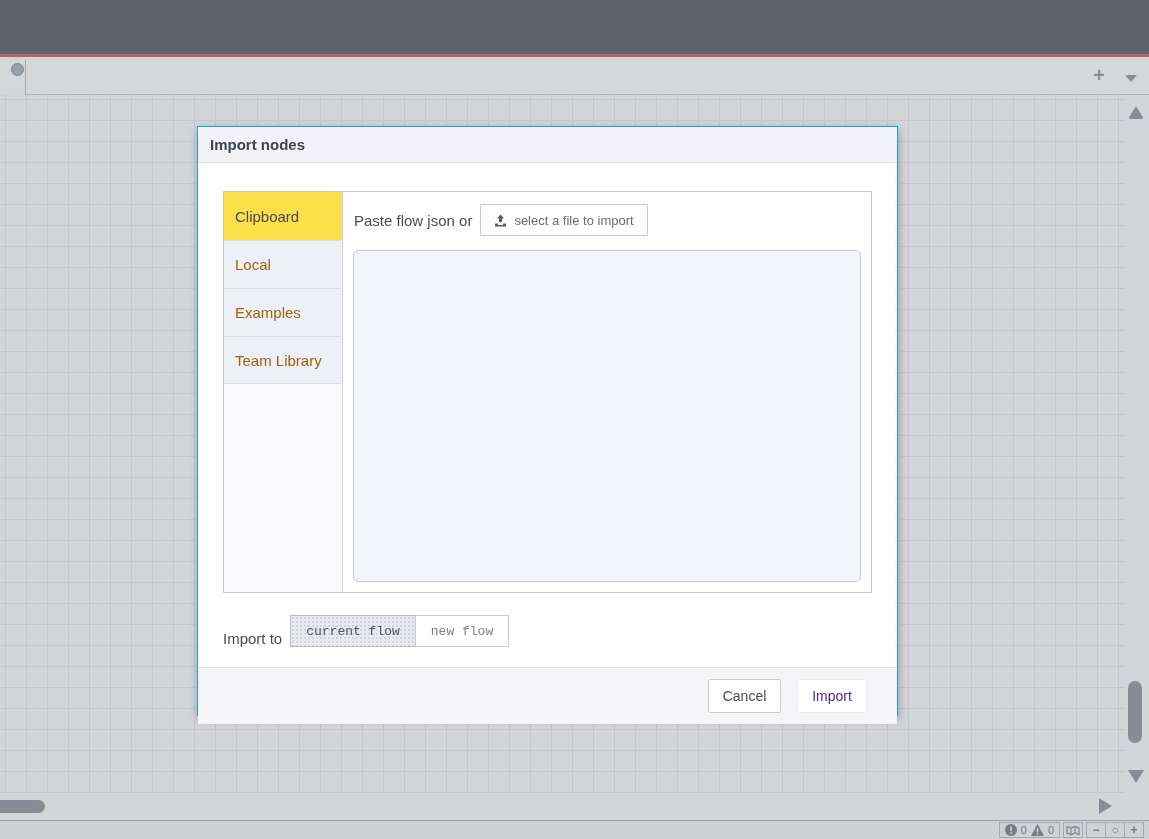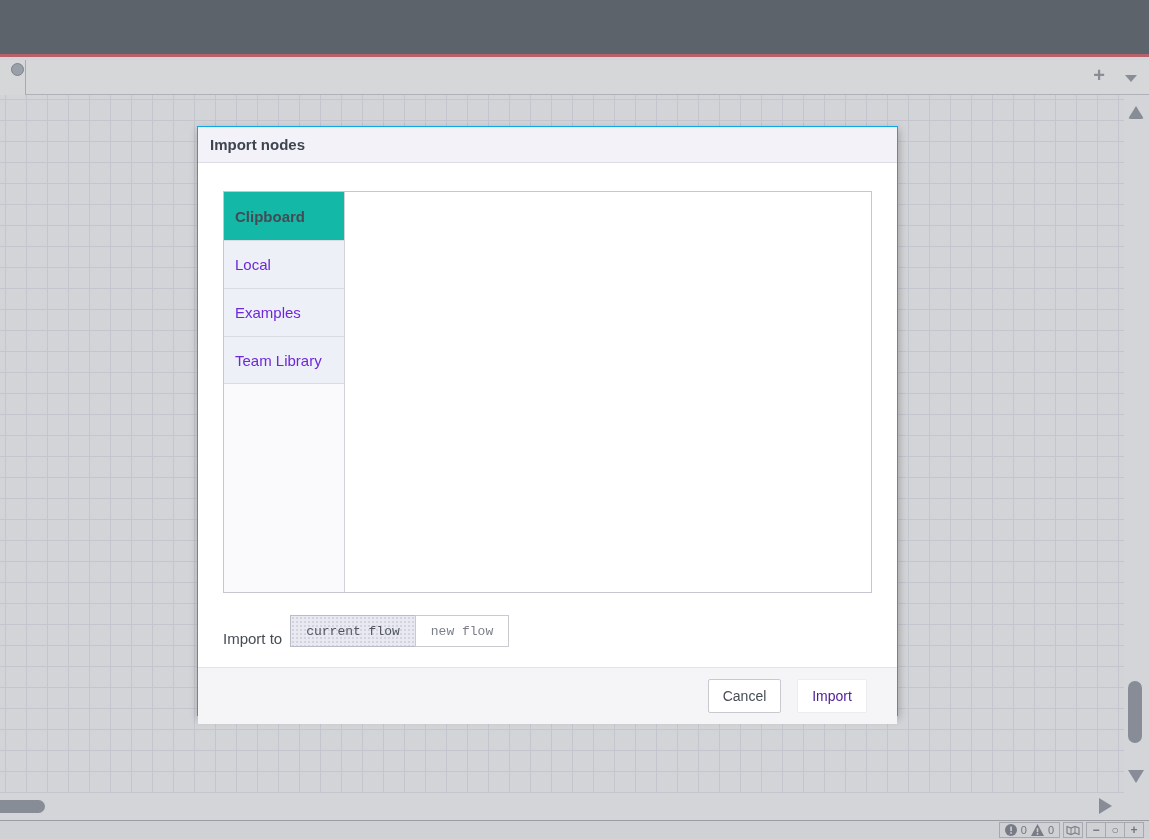--- a/index.html
+++ b/index.html
@@ -123,24 +123,24 @@
   }
   .import-tabs {
     width:121px; border-right:1px solid #d2d2dc; background:#fafafc;
     display:flex; flex-direction:column;
   }
   .import-tab {
     height:48px; display:flex; align-items:center; padding-left:11px;
     font-size:15px; cursor:pointer;
   }
   .import-tab.active {
-    background:#14b8a6; color:#444b55; font-weight:bold;
+    background:#fde047; color:#444b55; font-weight:normal;
   }
   .import-tab.inactive {
-    background:#eef0f8; color:#6d28d9; border-top:1px solid #d9dbe4;
+    background:#eef0f8; color:#a16207; border-top:1px solid #d9dbe4;
   }
   .import-tab.inactive.last { border-bottom:1px solid #d9dbe4; }
   .import-content {
     flex:1; padding:12px 10px 0 10px;
   }
   .paste-row {
     display:flex; align-items:center; gap:8px; height:32px; margin-left:1px;
   }
   .paste-label { font-size:15px; color:#464b54; }
   .select-file-btn {
@@ -244,20 +244,33 @@
   <div class="dialog-header">Import nodes</div>
 
   <div class="dialog-body">
     <div class="import-container">
       <div class="import-tabs">
         <div class="import-tab active">Clipboard</div>
         <div class="import-tab inactive">Local</div>
         <div class="import-tab inactive">Examples</div>
         <div class="import-tab inactive last">Team Library</div>
       </div>
+      <div class="import-content">
+        <div class="paste-row">
+          <span class="paste-label">Paste flow json or</span>
+          <button class="select-file-btn">
+            <svg class="icon-svg" width="13" height="13" viewBox="0 0 13 13">
+              <path d="M6.5 0.5 L10 4.5 H8 V8 H5 V4.5 H3 Z" fill="#555b64"></path>
+              <path d="M1 9.5 H4 V11 H9 V9.5 H12 V12.5 H1 Z" fill="#555b64"></path>
+            </svg>
+            <span>select a file to import</span>
+          </button>
+        </div>
+        <textarea class="flow-textarea" spellcheck="false" style=""></textarea>
+      </div>
     </div>
 
     <div class="import-to-row">
       <span class="import-to-label">Import to</span>
       <div class="dest-group">
         <button class="dest-btn selected">current flow</button>
         <button class="dest-btn unselected">new flow</button>
       </div>
     </div>
   </div>

